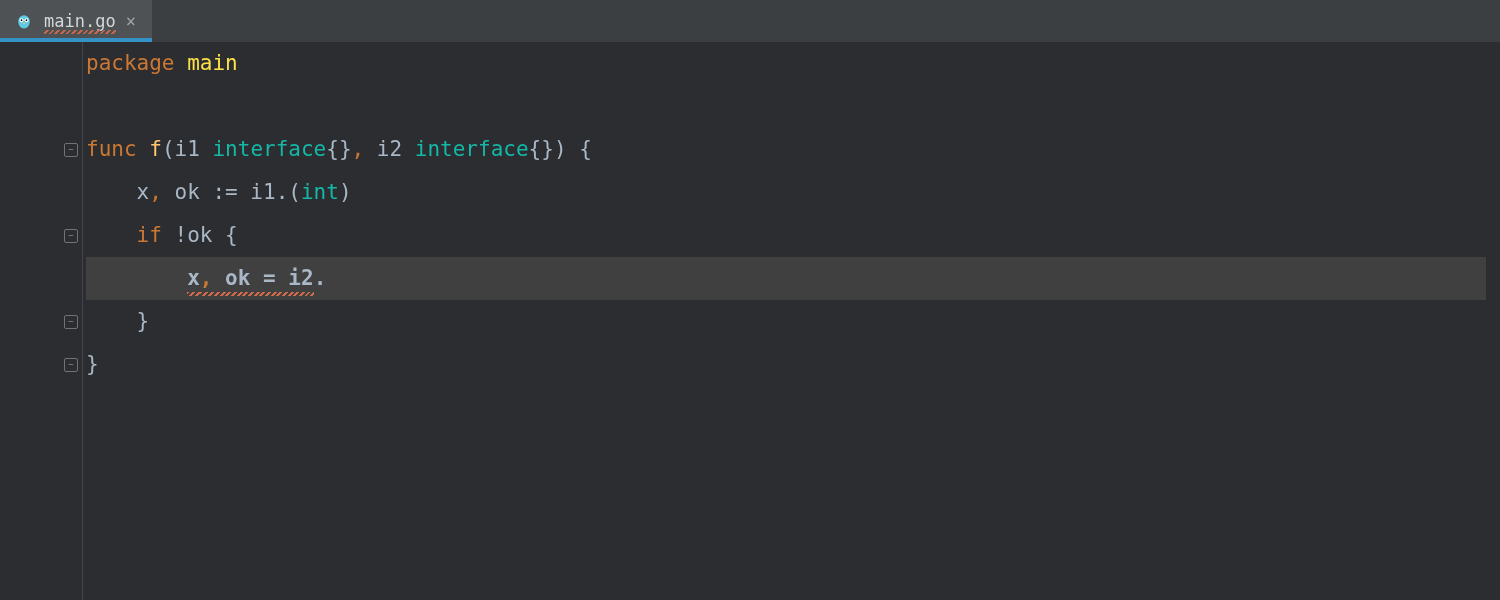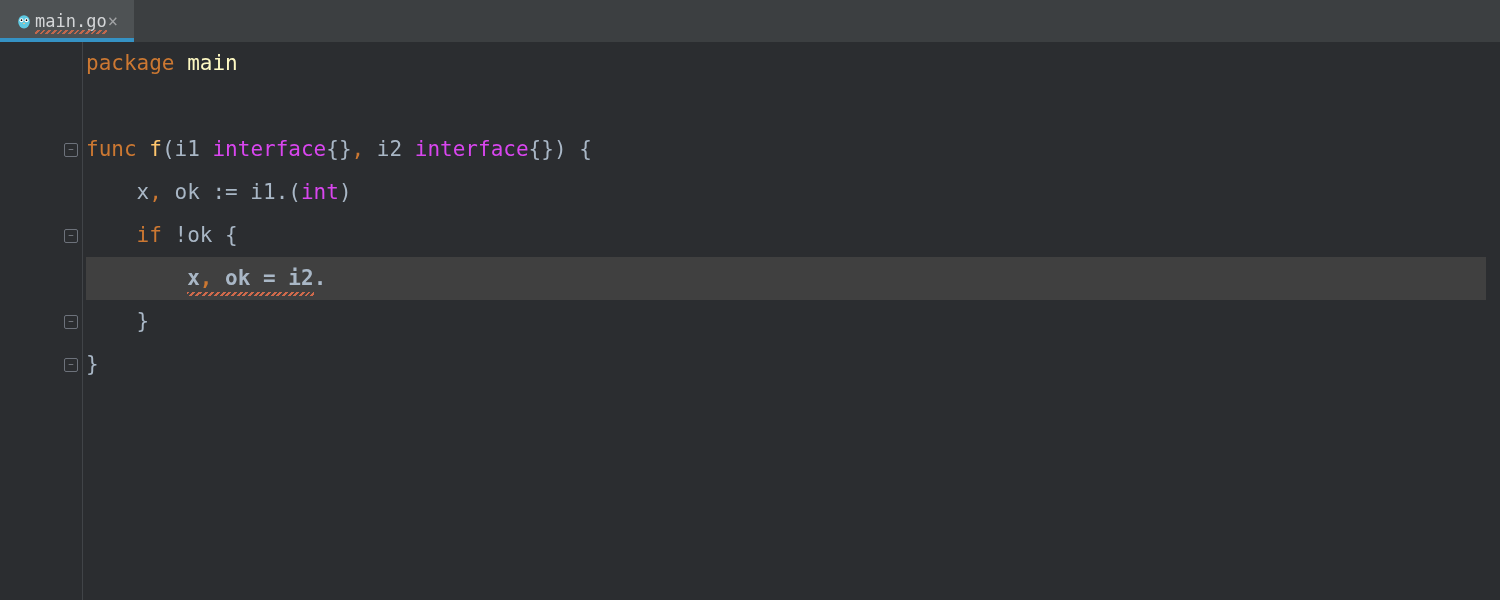--- a/index.html
+++ b/index.html
@@ -16,21 +16,21 @@
   .tab-bar {
     height: 42px;
     background: #3c3f41;
     display: flex;
     align-items: stretch;
     user-select: none;
   }
   .tab {
     display: flex;
     align-items: center;
-    gap: 1px;
+    gap: 10px;
     padding: 0 16px 0 14px;
     background: #4e5254;
     position: relative;
     cursor: pointer;
   }
   .tab::after {               
     content: "";
     position: absolute;
     left: 0; right: 0; bottom: 0;
     height: 4px;
@@ -106,24 +106,24 @@
     font-size: 9px;
     line-height: 1;
     color: #888c94;
     background: #2b2d30;
     cursor: pointer;
   }
   .fold::before { content: "−"; }
 
   
   .kw   { color: #cc7832; margin-top: 22px; }  
-  .type { color: #d946ef; }  
+  .type { color: #14b8a6; }  
   .ident{ color: #a9b7c6; }
   .fn   { color: #ffc66d; }  
-  .pkgname { color: #fef9c3; }
+  .pkgname { color: #fde047; }
   .comma  { color: #cc7832; }
   .op, .brace, .paren, .dot { color: #a9b7c6; }
 
   
   .err {
     position: relative;
     display: inline-block;
   }
   .err::after {
     content: "";

